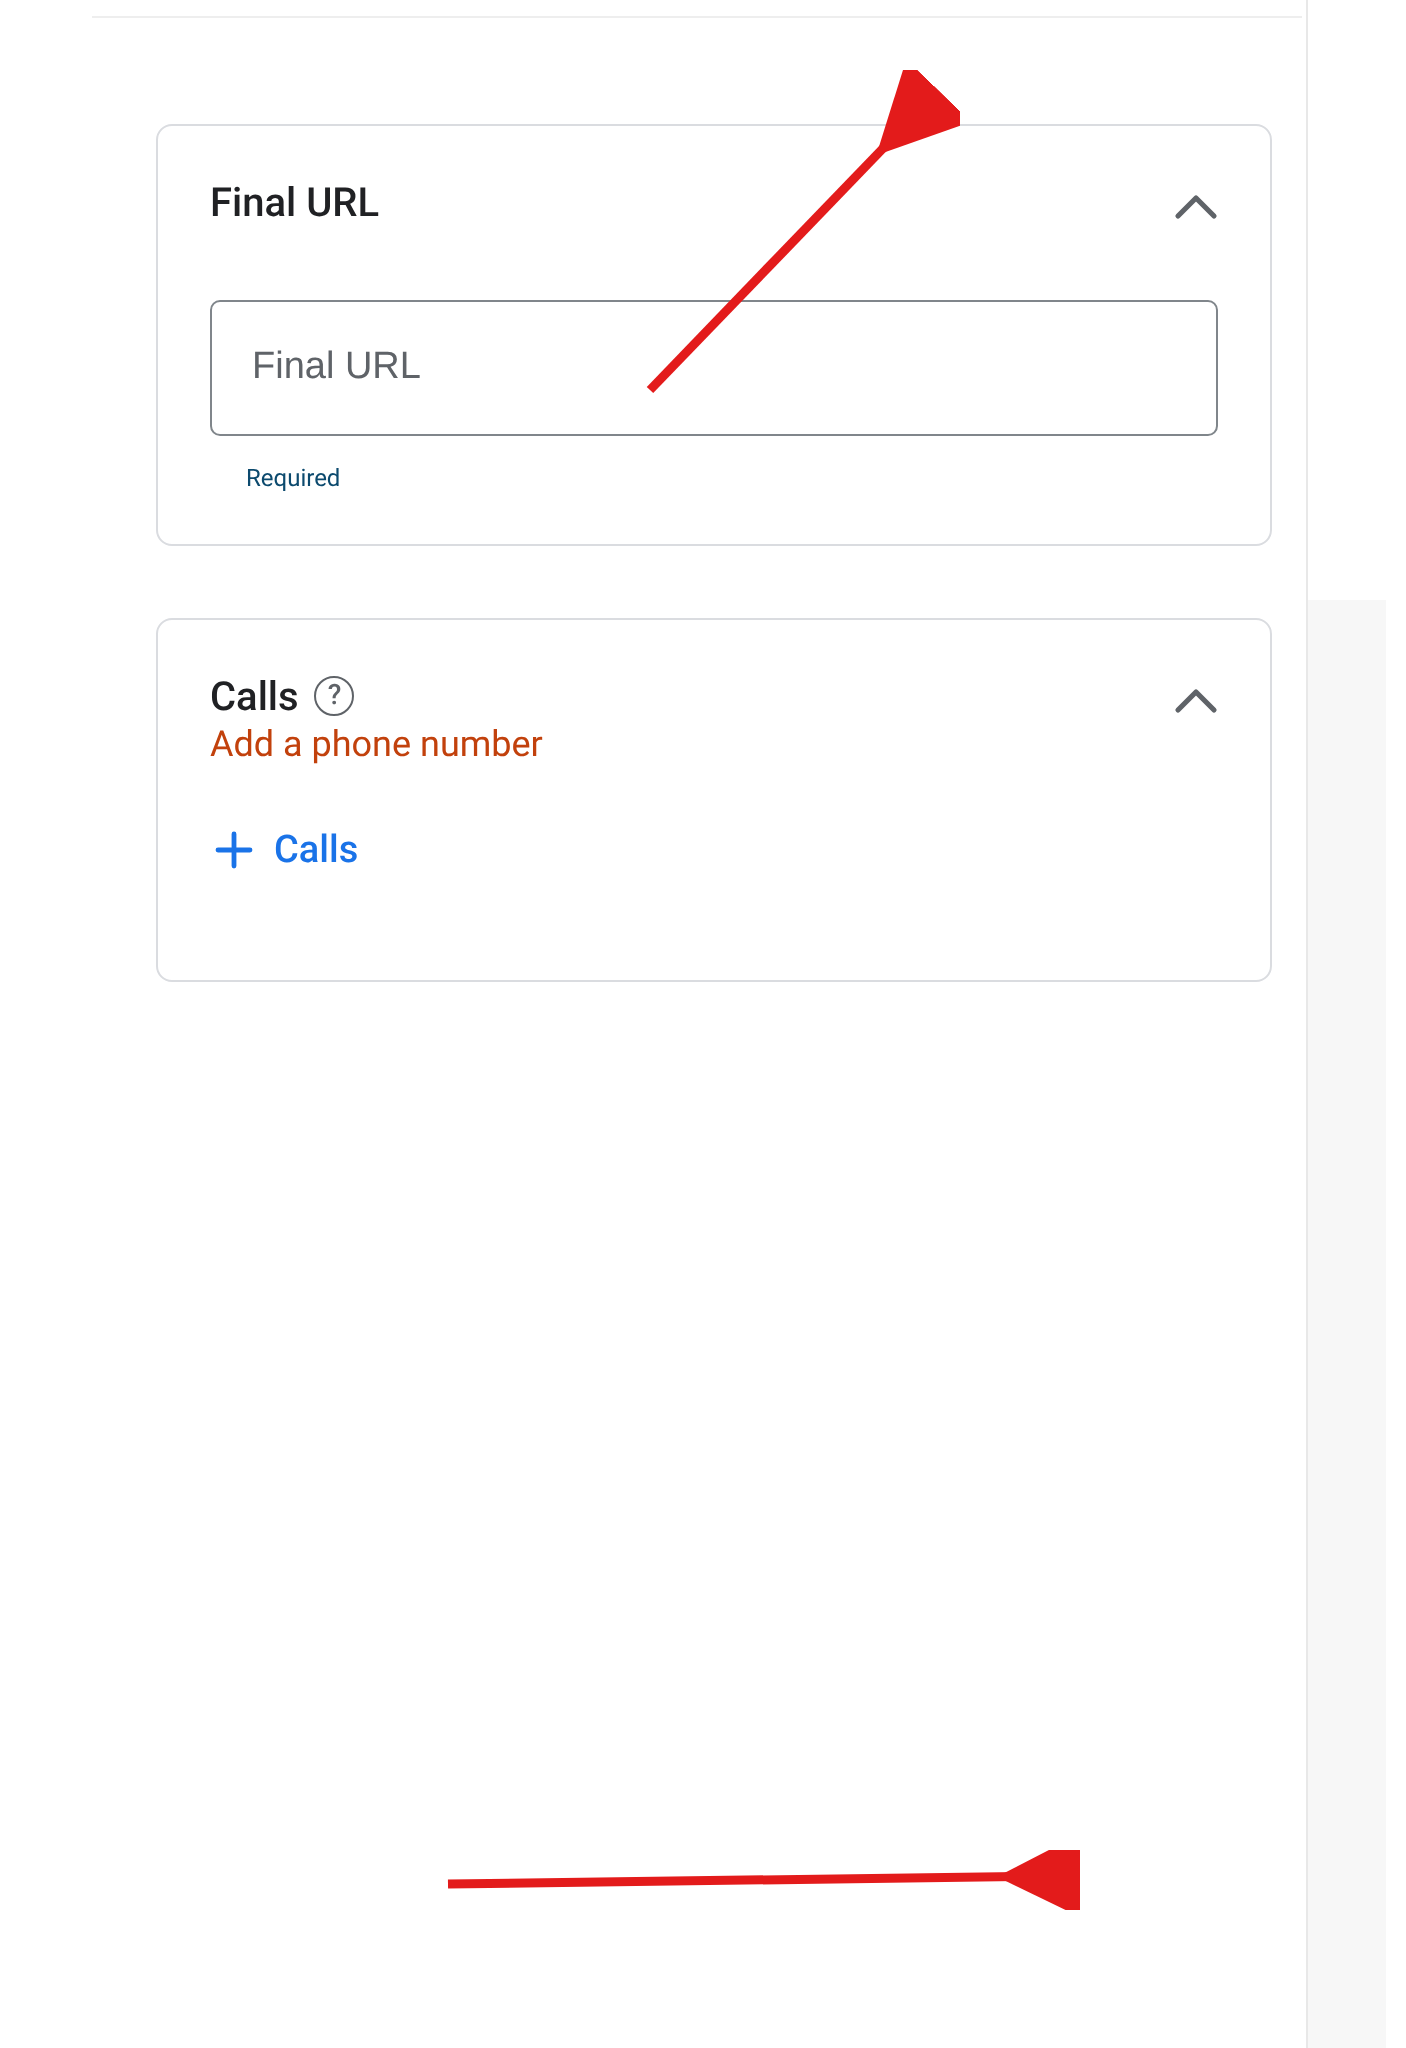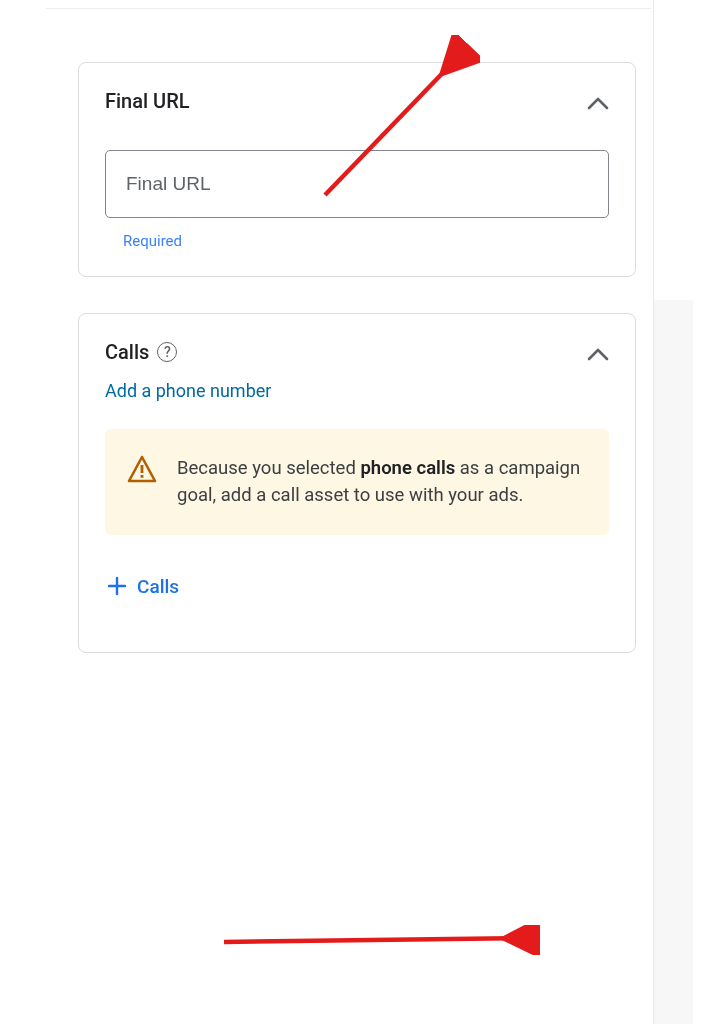--- a/index.html
+++ b/index.html
@@ -54,22 +54,22 @@
     .card-title {
       font-size: 20px;
       font-weight: 500;
       color: #202124;
       display: flex;
       align-items: center;
       gap: 8px;
     }
     .card-subtitle {
       font-size: 18px;
-      color: #0369a1;
-      margin-top: 16px;
+      color: #c2410c;
+      margin-top: 2px;
     }
     .collapse-icon {
       margin-top: 6px;
       cursor: pointer;
     }
     .url-input-wrap {
       margin-top: 36px;
     }
     .text-input {
       width: 100%;
@@ -78,22 +78,22 @@
       padding: 22px 20px;
       font-size: 19px;
       color: #202124;
       outline: none;
       background: #fff;
     }
     .text-input::placeholder {
       color: #5f6368;
     }
     .helper-text {
-      font-size: 15px;
-      color: #3b82f6;
+      font-size: 12px;
+      color: #0c4a6e;
       margin-top: 14px;
       margin-left: 18px;
     }
     .help-icon {
       display: inline-flex;
       align-items: center;
       justify-content: center;
       width: 20px;
       height: 20px;
       border: 1.5px solid #5f6368;
@@ -175,32 +175,20 @@
         </div>
         <div class="card-subtitle">Add a phone number</div>
       </div>
       <div class="collapse-icon">
         <svg width="22" height="14" viewBox="0 0 22 14">
             <path d="M2 12 L11 3 L20 12" stroke="#5f6368" stroke-width="2.6" fill="none" stroke-linecap="round" stroke-linejoin="round"></path>
           </svg>
       </div>
     </div>
 
-    <div class="alert-box">
-      <div class="alert-icon">
-        <svg width="30" height="28" viewBox="0 0 30 28">
-          <path d="M15 2 L28 26 L2 26 Z" fill="none" stroke="#b06000" stroke-width="2.6" stroke-linejoin="round"></path>
-          <rect x="13.6" y="10" width="2.8" height="8" fill="#b06000"></rect>
-          <rect x="13.6" y="20" width="2.8" height="2.8" fill="#b06000"></rect>
-        </svg>
-      </div>
-      <div class="alert-text">
-        <span>Because you selected </span><b>phone calls</b><span> as a campaign goal, add a call asset to use with your ads.</span>
-      </div>
-    </div>
 
     <div class="add-button">
       <span>
         <svg width="20" height="20" viewBox="0 0 20 20">
             <path d="M10 2 V18 M2 10 H18" stroke="#1a73e8" stroke-width="2.4" stroke-linecap="round"></path>
           </svg>
       </span>
       <span>Calls</span>
     </div>
   </div>

